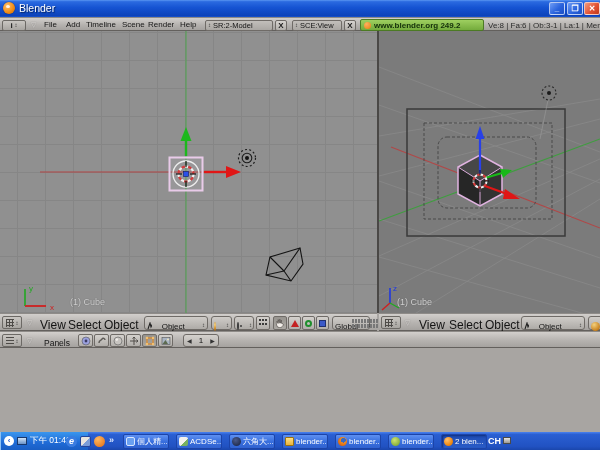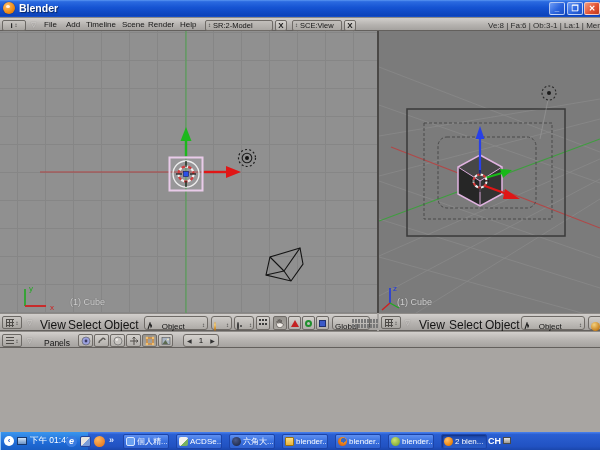--- a/index.html
+++ b/index.html
@@ -6,21 +6,21 @@
   html,body{width:600px;height:450px;overflow:hidden}
   .screen{position:relative;width:600px;height:450px;background:#a8a5a2;overflow:hidden}
   .abs{position:absolute}
 
   
   .titlebar{left:0;top:0;width:600px;height:17px;
     background:linear-gradient(180deg,#5a96f2 0%,#2a6ae0 10%,#1553d2 45%,#0d43ba 92%,#1b55cf 100%);}
   .tb-logo{left:3px;top:2px;width:12px;height:12px;border-radius:50%;
     background:radial-gradient(circle at 35% 32%,#ffc06a,#f08a12 60%,#c86a08);box-shadow:0 0 1px #00113a}
   .tb-logo::after{content:"";position:absolute;left:3px;top:3px;width:4px;height:3px;border-radius:50%;background:#fff;opacity:.85}
-  .tb-title{left:19px;top:2px;color:#fff;font-size:10.5px;font-weight:bold;text-shadow:1px 1px 1px #08255e}
+  .tb-title{left:19px;top:2px;color:#fff;font-size:10.5px;font-weight:normal;text-shadow:1px 1px 1px #08255e}
   .winbtn{top:2px;width:16px;height:13px;border:1px solid rgba(255,255,255,.65);border-radius:2px;
     color:#fff;font-size:8px;line-height:11px;text-align:center;font-weight:bold;
     background:linear-gradient(135deg,#6e9cf5 0%,#2a63dd 55%,#1c4fc4 100%)}
   .winbtn.close{background:linear-gradient(135deg,#f09b7e 0%,#e25335 55%,#c23a1c 100%)}
 
   
   .greybar{background:linear-gradient(180deg,#d2cfcc 0%,#b6b3b0 55%,#a5a29f 100%);border-top:1px solid #8e8b88;border-bottom:1px solid #63605d}
   .menubar{left:0;top:17px;width:600px;height:14px}
   .menu-item{top:2px;font-size:8px;color:#161616}
   .wtype{border:1px solid #6c6965;border-radius:2px;background:linear-gradient(180deg,#c9c6c2,#a8a5a1);
@@ -130,20 +130,24 @@
     <div class="abs fldbox" style="left:205px;top:1.5px;width:68px;height:11px">
       <span class="ddg">↕</span>
       <span>SR:2-Model</span>
     </div>
     <span class="abs xbtn" style="left:275px;top:1.5px;width:12px;height:11px">X</span>
     <div class="abs fldbox" style="left:292px;top:1.5px;width:50px;height:11px">
       <span class="ddg">↕</span>
       <span>SCE:View</span>
     </div>
     <span class="abs xbtn" style="left:344px;top:1.5px;width:12px;height:11px">X</span>
+    <div class="abs verbtn" style="left:360px;top:1px;width:124px;height:12px">
+      <span class="mini-dot"></span>
+      <span>www.blender.org 249.2</span>
+    </div>
     <span class="abs stats" style="left:488px;top:3px">Ve:8 | Fa:6 | Ob:3-1 | La:1 | Mem</span>
   </div>
 
   <div class="abs vp-left">
     <svg width="377" height="282" style="position:absolute;left:0;top:0">
 
       <line x1="186" y1="0" x2="186" y2="282" stroke="#4ea34e" stroke-width="1"></line>
       <line x1="40" y1="141" x2="205" y2="141" stroke="#b04545" stroke-width="1"></line>
 
       <line x1="186" y1="125" x2="186" y2="106" stroke="#1db81d" stroke-width="2.4"></line>

